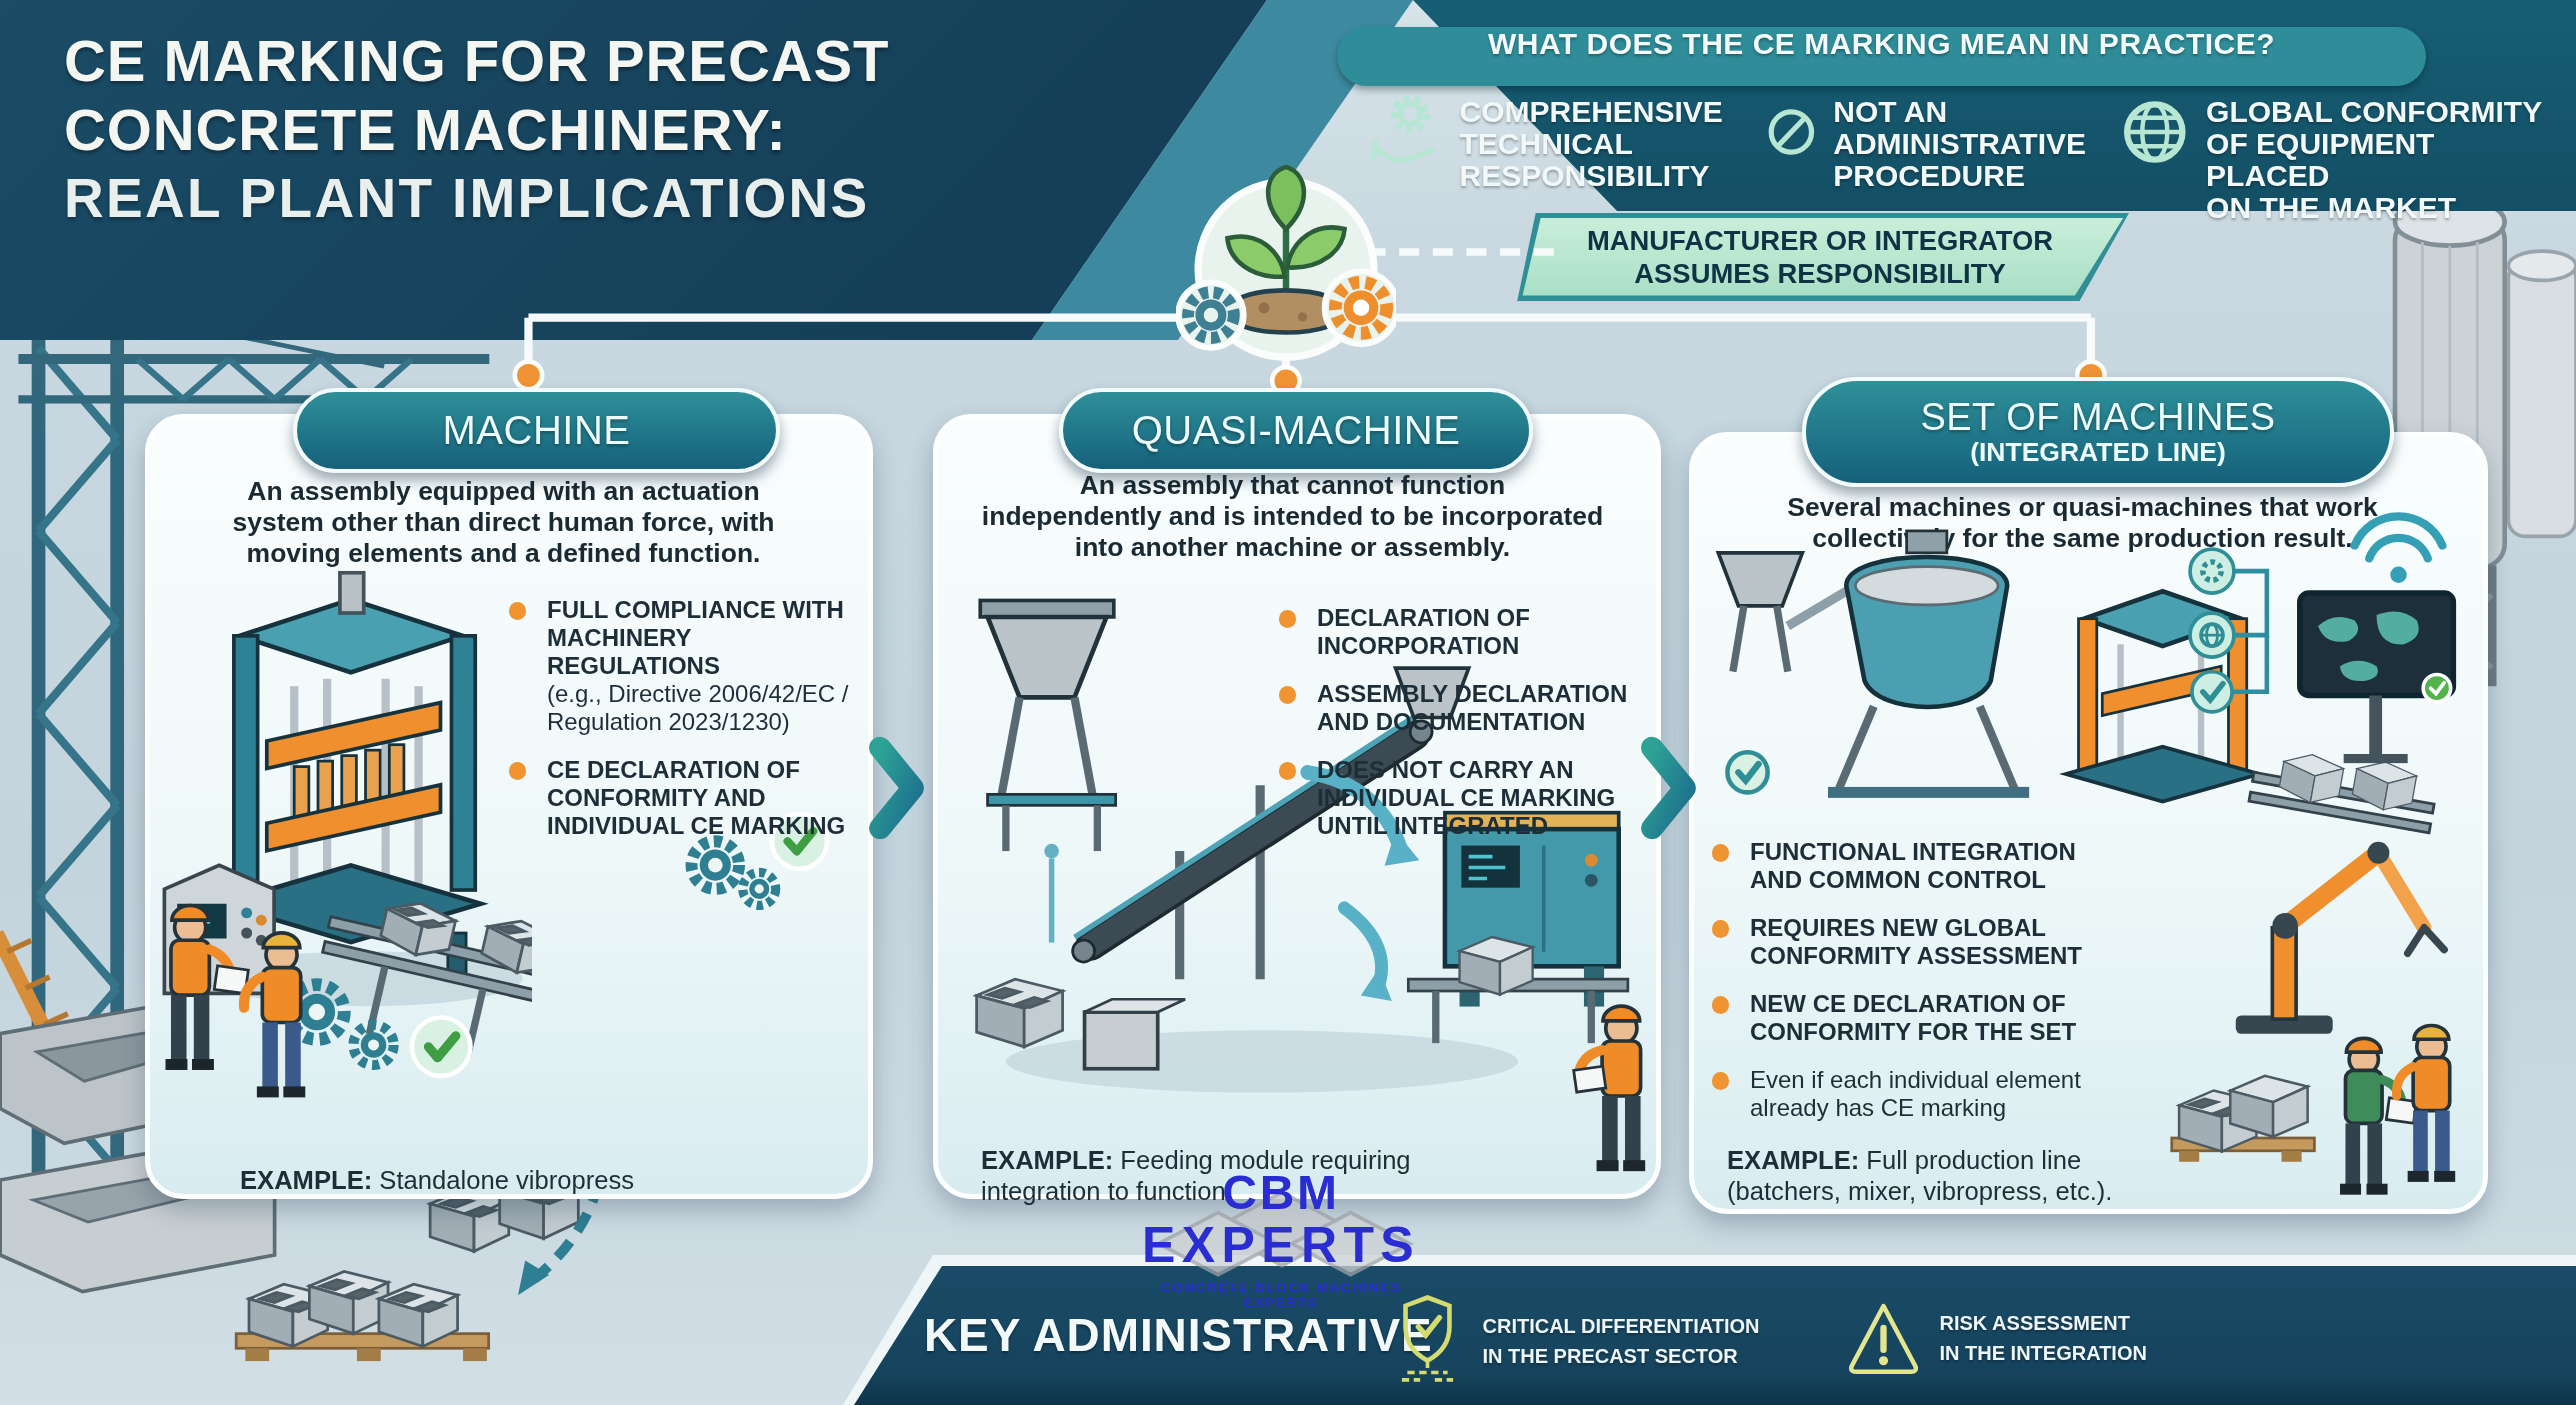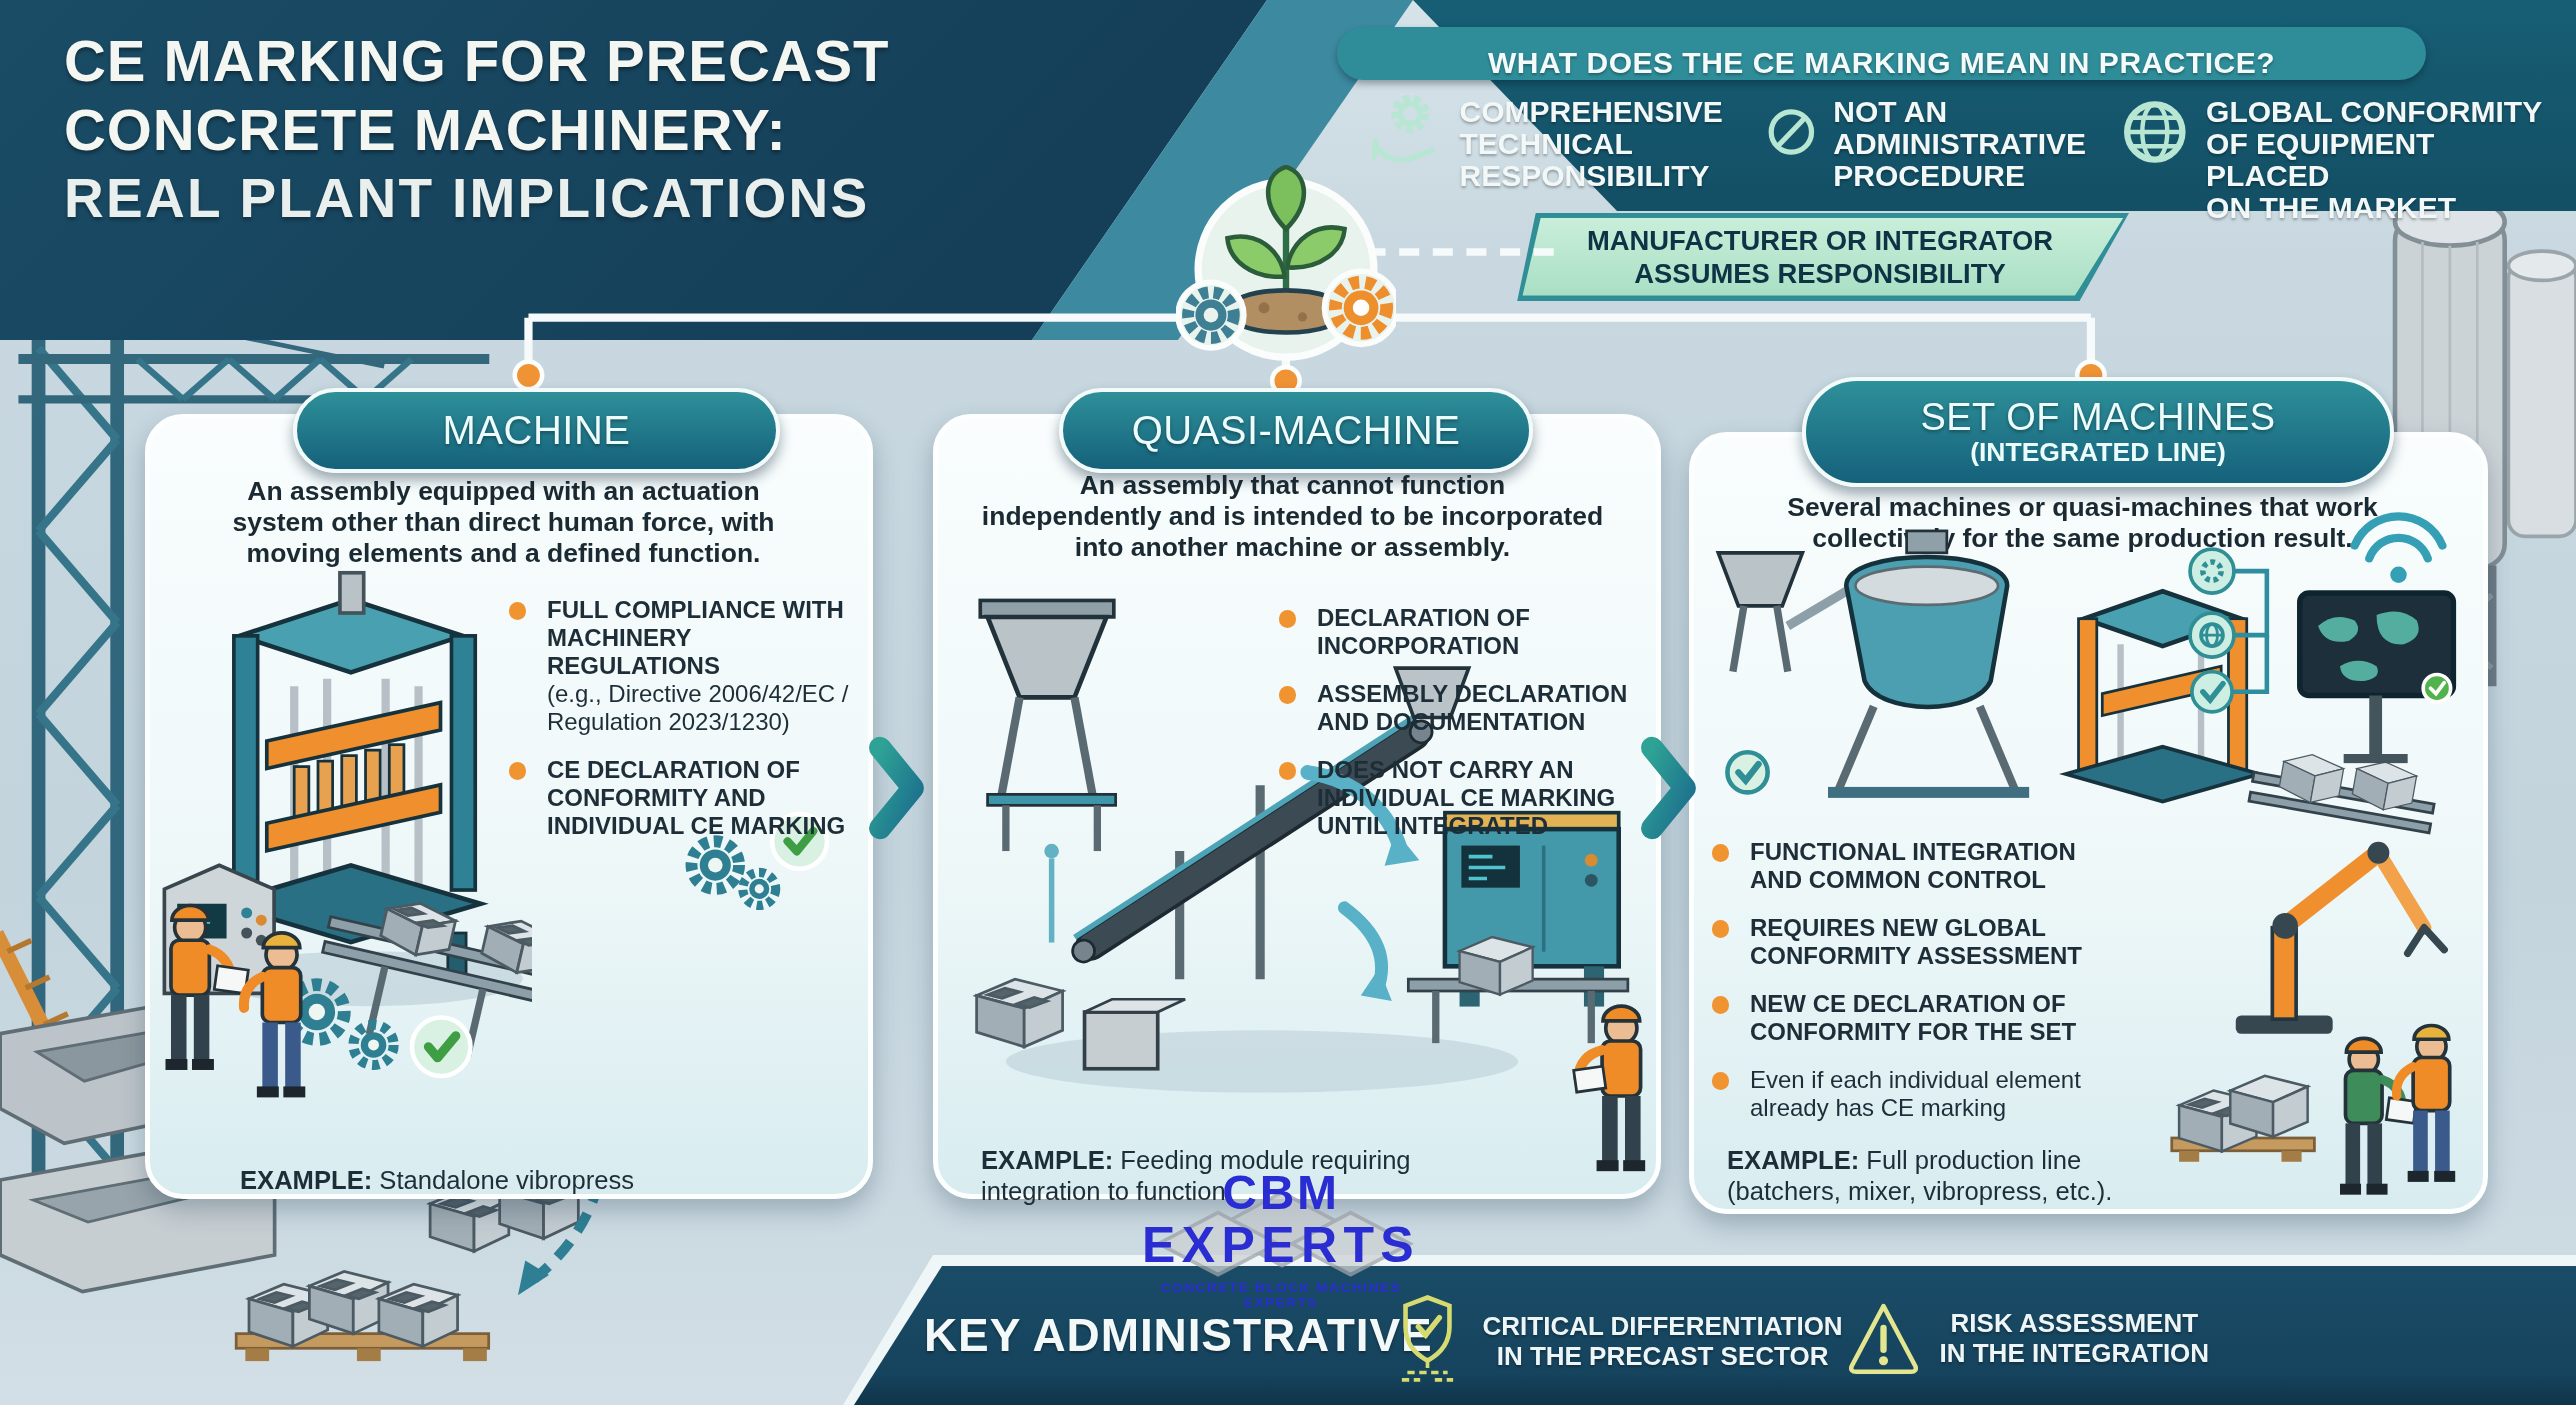--- a/index.html
+++ b/index.html
@@ -13,22 +13,22 @@
     clip-path:polygon(0 0,1267px 0,1032px 340px,0 340px);}
   .hdr-wedge{left:0;top:0;width:1555px;height:340px;background:#3d8aa0;
     clip-path:polygon(1267px 0,1413px 0,1178px 340px,1032px 340px);}
   .hdr-panel{left:0;top:0;width:2576px;height:211px;background:linear-gradient(180deg,#175e74,#134f65);
     clip-path:polygon(1413px 0,2576px 0,2576px 211px,1617px 211px);}
 
   .title{left:64px;top:25.6px;width:1134px;color:#f4f6f2;}
   .title .t1{font-size:58px;font-weight:800;line-height:69px;letter-spacing:0.9px;text-shadow:0 2.7px 3.7px rgba(0,0,0,.35);}
   .title .t3{font-size:55px;font-weight:700;line-height:69px;letter-spacing:2.3px;color:#e9efec;text-shadow:0 2.7px 3.7px rgba(0,0,0,.3);}
 
-  .ppill{left:1337px;top:27.4px;width:1089px;height:53px;border-radius:31px;background:#2e8d99;
-    box-shadow:0 3.7px 7.3px rgba(0,20,30,.35);display:flex;align-items:flex-end;justify-content:center;}
+  .ppill{left:1337px;top:27.4px;width:1089px;height:59px;border-radius:31px;background:#2e8d99;
+    box-shadow:0 3.7px 7.3px rgba(0,20,30,.35);display:flex;align-items:flex-start;justify-content:center;}
   .ppill span{font-size:30px;font-weight:800;color:#f4fafa;letter-spacing:0.5px;text-shadow:0 1.8px 2.7px rgba(0,0,0,.3);}
 
   .pitem{top:90px;display:flex;gap:16.5px;color:#f2f8f8;align-items:flex-start;}
   .pitem .lbl{font-size:30px;line-height:32px;font-weight:800;white-space:pre-line;padding-top:5.5px;text-shadow:0 1.8px 2.7px rgba(0,0,0,.3);}
 
   .banner-out{left:1511px;top:213px;width:618px;height:88px;background:#2f8e96;
     clip-path:polygon(4% 0,100% 0,92% 100%,1% 100%);}
   .banner-in{position:absolute;left:5.5px;top:4.6px;right:5.5px;bottom:5.5px;background:linear-gradient(180deg,#c9eeda,#a9dfc5);
     clip-path:polygon(4% 0,100% 0,92% 100%,1% 100%);display:flex;align-items:center;justify-content:center;}
   .banner-in span{font-size:27.4px;line-height:33px;font-weight:800;color:#0d3344;text-align:center;white-space:pre-line;}
@@ -57,21 +57,21 @@
   .ex span{font-weight:500;white-space:pre-line;}
 
   
   .bar-under{left:0;top:1255px;width:2576px;height:150px;background:#eef6f7;
     clip-path:polygon(843px 100%,933px 0,2576px 0,2576px 100%);}
   .bar{left:0;top:1266px;width:2576px;height:139px;
     background:linear-gradient(180deg,#1a4c67 0%,#16435d 78%,#0e3449 100%);
     clip-path:polygon(854px 100%,942px 0,2576px 0,2576px 100%);}
   .bar-head{left:924px;top:1308px;font-size:46px;font-weight:800;color:#f3f8f9;letter-spacing:0.9px;z-index:9;text-shadow:0 1.8px 2.7px rgba(0,0,0,.35);}
   .fitem{display:flex;gap:16.5px;align-items:center;color:#eef5f6;z-index:9;}
-  .fitem .lbl{font-size:26px;line-height:30px;font-weight:800;white-space:pre-line;text-shadow:0 1.8px 2.7px rgba(0,0,0,.3);text-align:center;}
+  .fitem .lbl{font-size:20px;line-height:30px;font-weight:800;white-space:pre-line;text-shadow:0 1.8px 2.7px rgba(0,0,0,.3);}
 
   
   .logo{left:1122px;top:1169px;width:318px;text-align:center;z-index:10;color:#2a2ed2;}
   .logo .l1{font-size:48px;font-weight:800;letter-spacing:2.7px;line-height:48px;}
   .logo .l2{font-size:50px;font-weight:800;letter-spacing:6.4px;line-height:57px;}
   .logo .l3{font-size:13.7px;font-weight:800;letter-spacing:1.5px;margin-top:5.5px;}
   svg{display:block;}
 </style>
 </head>
 <body>

